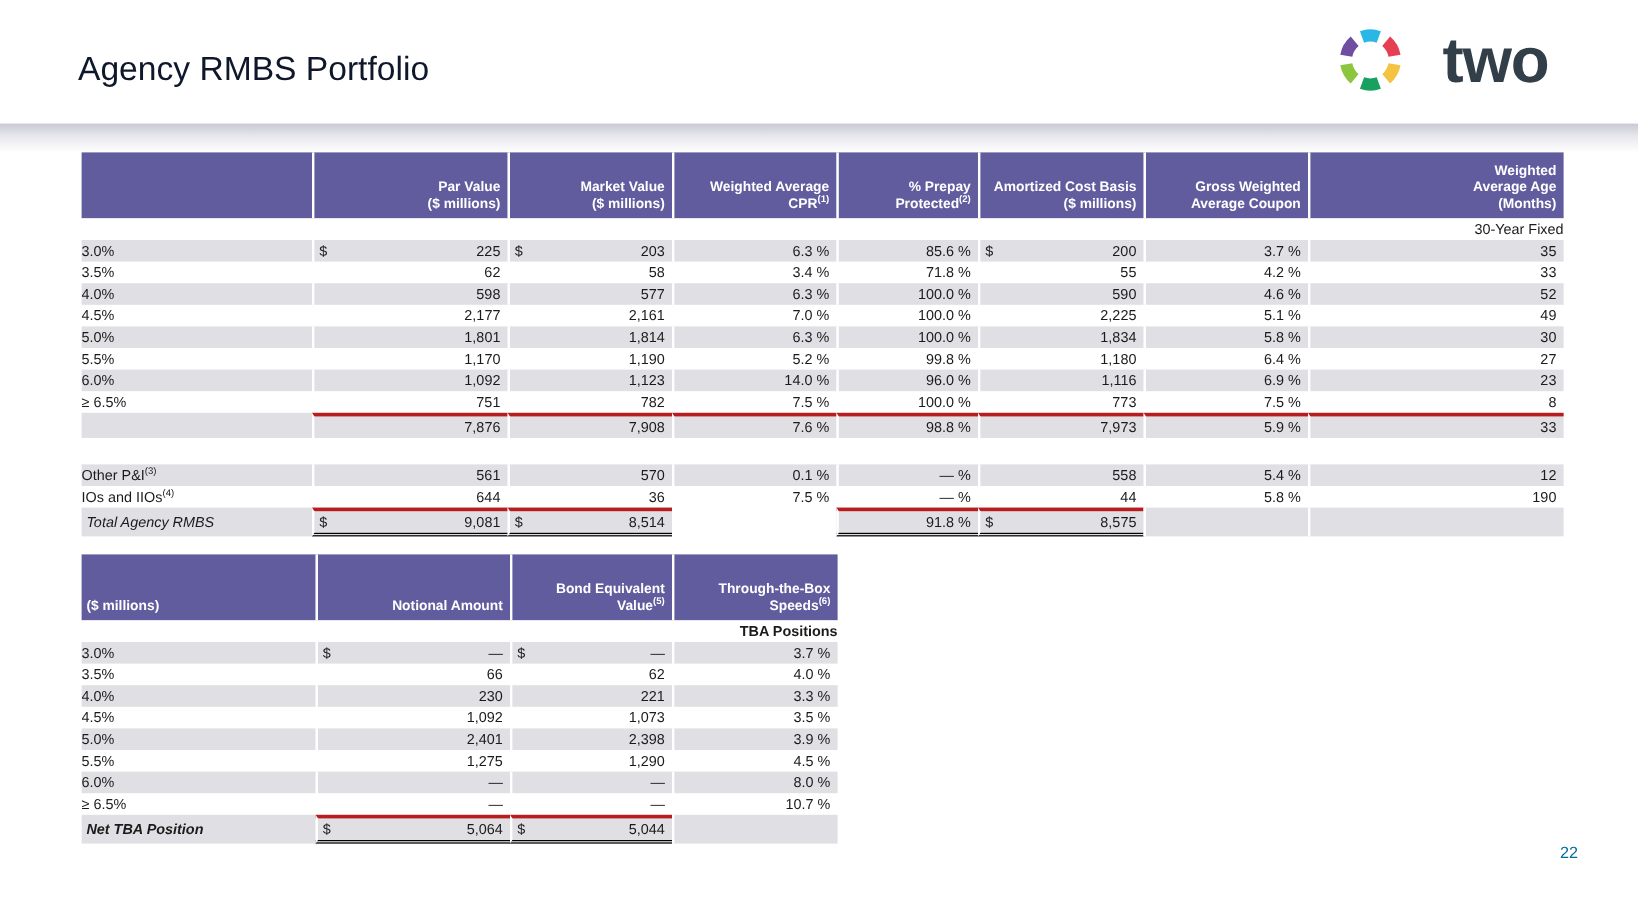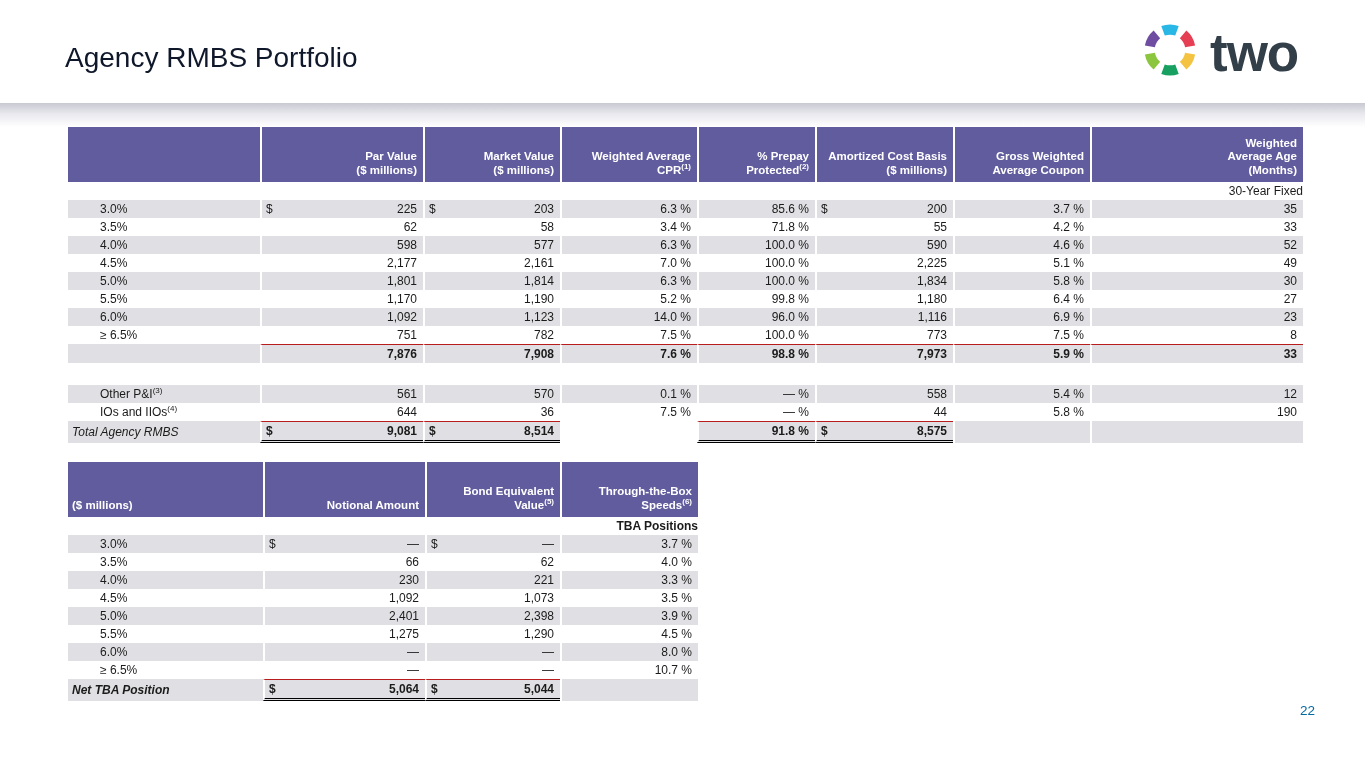--- a/index.html
+++ b/index.html
@@ -2,44 +2,44 @@
 <html><head>
 <meta charset="utf-8">
 <style>
   html,body{margin:0;padding:0;background:#fff;}
   .slide{position:relative;width:1365px;height:768px;background:#fff;overflow:hidden;
          font-family:"Liberation Sans",sans-serif;color:#1b1b1b;}
 
   .slide-title{position:absolute;left:65px;top:42px;font-size:28px;font-weight:400;
                color:#0f172a;letter-spacing:0;}
 
-  .logo{position:absolute;left:1136px;top:16px;display:flex;align-items:flex-end;}
+  .logo{position:absolute;left:1108px;top:16px;display:flex;align-items:flex-start;gap:20px;}
   .logo-word{font-size:53px;font-weight:700;color:#323e48;letter-spacing:-1px;line-height:70px;margin-left:6px;}
 
   .band{position:absolute;left:0;top:103px;width:1365px;height:24px;
         background:linear-gradient(180deg,#c9c9d2 0%,#e8e8ee 45%,#ffffff 100%);}
 
   .tbl{position:absolute;border-collapse:separate;border-spacing:0;table-layout:fixed;}
   .tbl-1{left:68px;top:127px;}
   .tbl-2{left:68px;top:462px;}
 
   .tbl th{background:#615c9e;color:#fff;font-weight:700;font-size:11.5px;line-height:13.5px;
           text-align:right;vertical-align:bottom;padding:5px 6px 5px 2px;height:55px;box-sizing:border-box;}
   .tbl th.h-left{text-align:left;padding-left:4px;}
   .tbl th:not(:first-child), .tbl td:not(:first-child){border-left:2px solid #fff;}
 
   .tbl td{font-size:12px;line-height:18px;height:18px;padding:0;vertical-align:middle;
           white-space:nowrap;overflow:hidden;}
   .tbl tr.r-gap td{height:22px;border:none;background:#fff;}
   td.section{text-align:right;padding-left:2px;background:#fff;}
-  td.lbl{text-align:left;padding-left:32px;}
+  td.lbl{text-align:left;padding-left:0;}
   td.lbl.lbl-total{padding-left:4px;font-style:italic;}
   .shade{background:#e0e0e4;}
   .bold{font-weight:700;}
-  .lt{border-top:1px solid #b91c1c;font-weight:bold;}
+  .lt{border-top:3px solid #b91c1c;}
   .db{border-bottom:3px double #000;}
   .cw{display:flex;align-items:center;justify-content:flex-end;padding:0 6px 0 4px;}
   .cur{margin-right:auto;}
   sup{font-size:8px;line-height:0;}
 
   .page-number{position:absolute;left:1300px;top:703px;font-size:13.5px;color:#0369a1;}
 </style>
 </head>
 <body>
 

